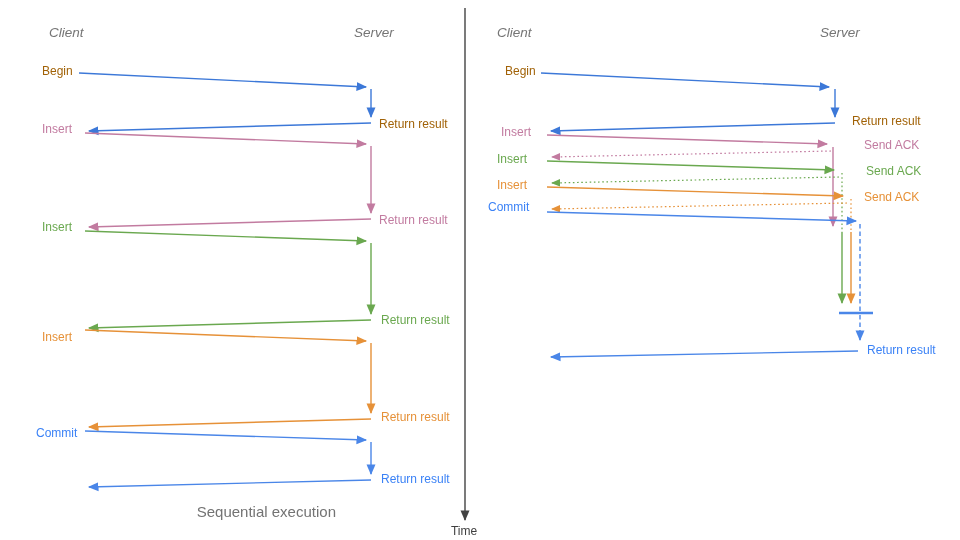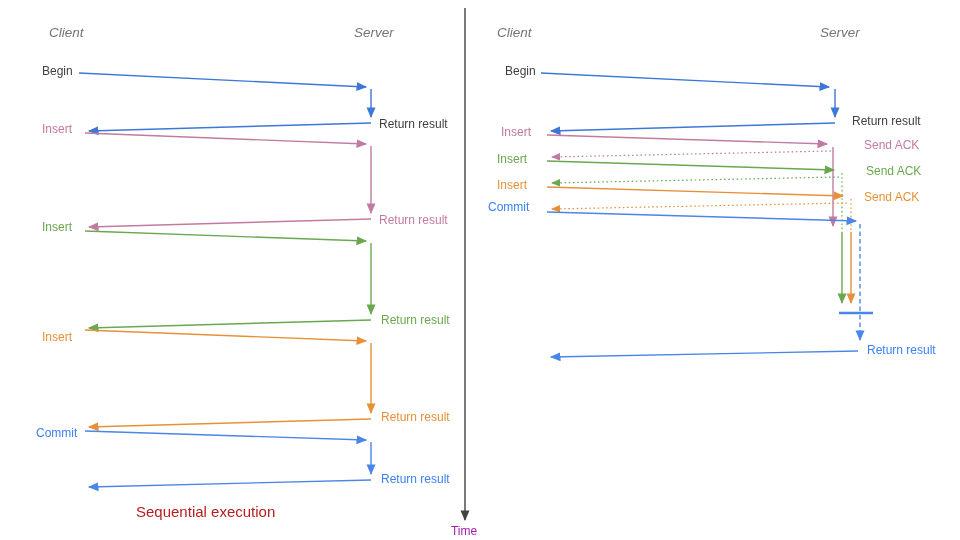--- a/index.html
+++ b/index.html
@@ -3,23 +3,23 @@
 <meta charset="utf-8">
 <style>
   html,body{margin:0;padding:0;background:#ffffff;}
   .stage{
     position:relative;width:960px;height:540px;background:#ffffff;overflow:hidden;
     font-family:"Liberation Sans", sans-serif;
   }
   .stage svg{position:absolute;left:0;top:0;}
   .lbl{position:absolute;font-size:12px;line-height:14px;white-space:nowrap;text-align:right;}
   .hdr{font-style:italic;font-size:13.5px;color:#757575;}
-  .title{font-size:15px;color:#b91c1c;text-align:left;width:200px;}
-  .time{font-size:12px;color:#a21caf;text-align:center;width:46px;}
-  .c-b1{color:#404040}.c-b2{color:#3b82f6}.c-pk{color:#c27ba0}.c-gr{color:#6aa84f}.c-or{color:#e69138}
+  .title{font-size:15px;color:#737373;text-align:right;width:200px;}
+  .time{font-size:12px;color:#404040;text-align:center;width:46px;}
+  .c-b1{color:#a16207}.c-b2{color:#3b82f6}.c-pk{color:#c27ba0}.c-gr{color:#6aa84f}.c-or{color:#e69138}
   .s-b1{stroke:#3c78d8}.s-b2{stroke:#4a86e8}.s-pk{stroke:#c27ba0}.s-gr{stroke:#6aa84f}.s-or{stroke:#e69138}.s-dk{stroke:#424242}
   line{fill:none;stroke-width:1.4;}
   .dot{stroke-dasharray:1.6 2.6;stroke-width:1.2;}
   .dash{stroke-dasharray:4.5 3;}
   .bar{stroke-width:2.6;}
 </style>
 </head>
 <body>
 
 <div class="stage">

